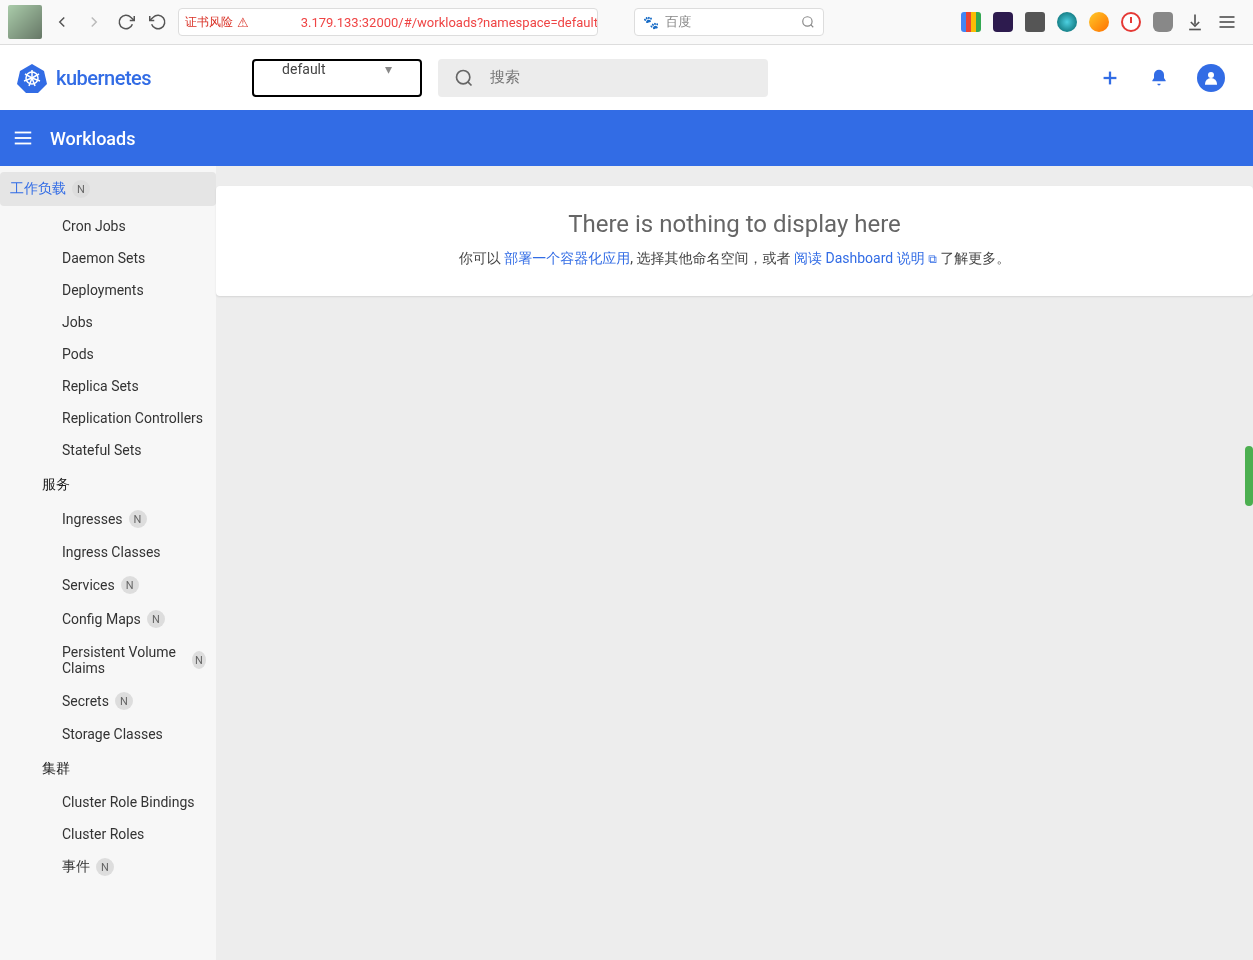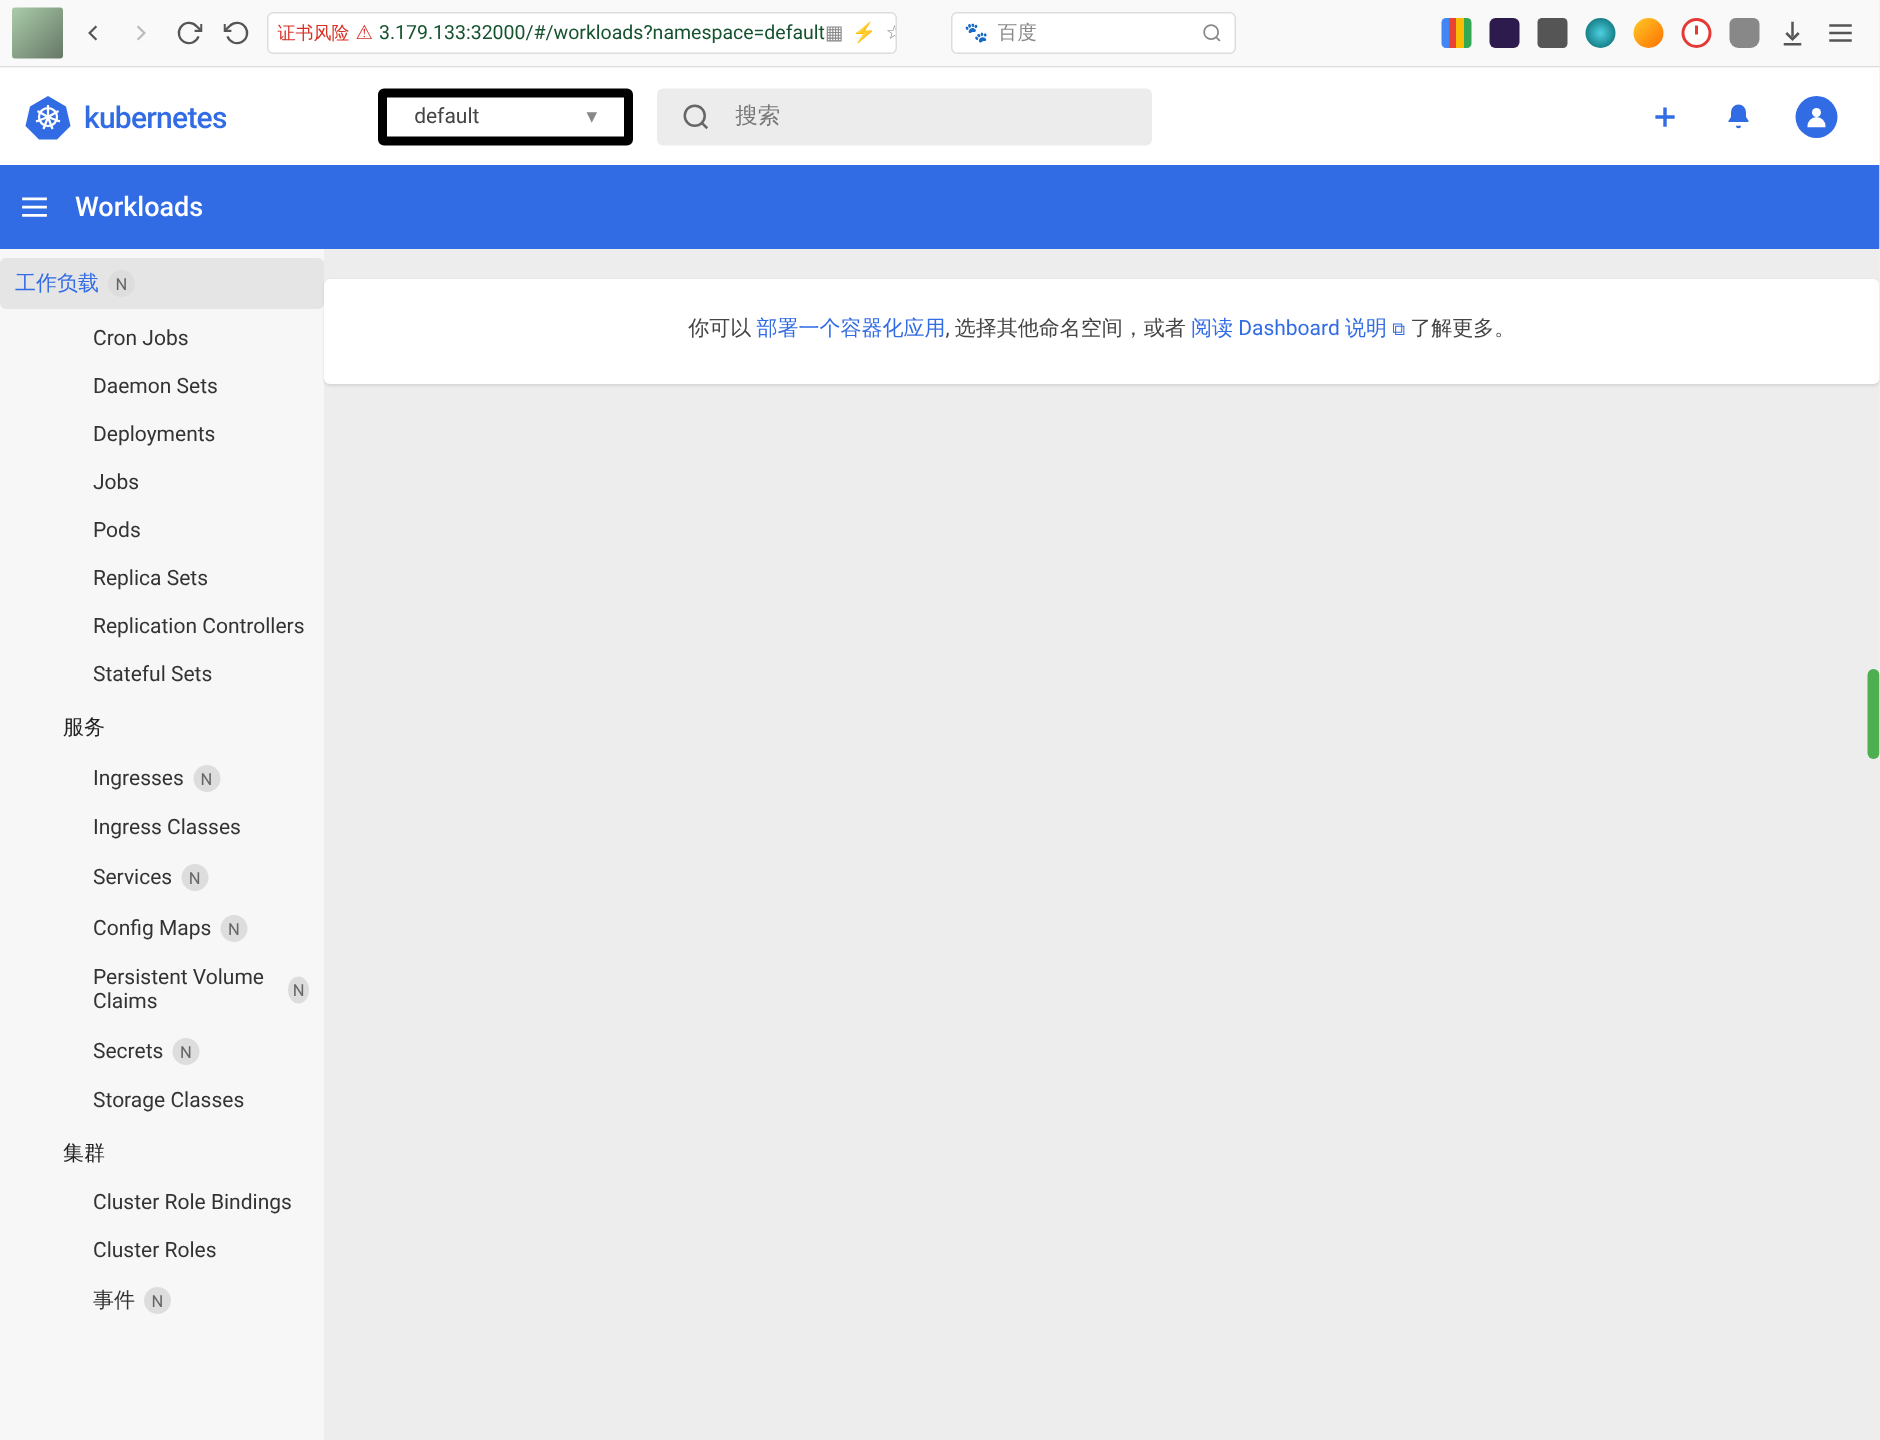--- a/index.html
+++ b/index.html
@@ -5,21 +5,21 @@
 * { margin: 0; padding: 0; box-sizing: border-box; font-family: -apple-system, BlinkMacSystemFont, "Segoe UI", Roboto, Arial, sans-serif; }
 body { width: 1253px; height: 960px; background: #f1f1f1; overflow: hidden; }
 
 
 .browser-chrome { height: 45px; background: #f9f9f9; border-bottom: 1px solid #ddd; display: flex; align-items: center; padding: 0 8px; gap: 8px; }
 .avatar-thumb { width: 34px; height: 34px; background: linear-gradient(135deg,#aaccaa,#667766); border-radius: 2px; }
 .nav-btn { width: 24px; height: 24px; display: flex; align-items: center; justify-content: center; color: #666; cursor: pointer; }
 .url-bar { flex: 0 0 420px; height: 28px; background: #fff; border: 1px solid #ddd; border-radius: 4px; display: flex; align-items: center; padding: 0 6px; font-size: 13px; color: #555; overflow: hidden; }
 .url-warn { color: #d93025; font-size: 12px; margin-right: 4px; white-space: nowrap; }
 .url-lock { color: #d93025; margin-right: 4px; }
-.url-text { color: #14532d; white-space: nowrap; }
+.url-text { color: #ef4444; white-space: nowrap; margin-left: 48px; }
 .url-icons { margin-left: auto; display: flex; gap: 6px; color: #888; }
 .spacer-small { width: 20px; }
 .search-box { flex: 0 0 190px; height: 28px; background: #fff; border: 1px solid #ddd; border-radius: 4px; display: flex; align-items: center; padding: 0 8px; font-size: 13px; color: #888; }
 .search-paw { color: #3385ff; margin-right: 6px; }
 .search-glass { margin-left: auto; color: #888; }
 .ext-icons { margin-left: auto; display: flex; gap: 12px; align-items: center; padding-right: 8px; }
 .ext-ic { width: 20px; height: 20px; border-radius: 3px; }
 .ic-grid { background: linear-gradient(90deg,#4285f4 25%,#ea4335 25% 50%,#fbbc05 50% 75%,#34a853 75%); }
 .ic-purple { background: #2d1b4e; border-radius: 4px; }
 .ic-gray { background: #555; }
@@ -29,21 +29,21 @@
 .ic-red::after { content:""; position:absolute; left:7px; top:3px; width:2px; height:6px; background:#e53935; }
 .ic-cat { background: #888; border-radius: 4px 4px 6px 6px; }
 .ic-dl { color:#555; }
 .ic-menu { color:#555; }
 
 
 .app-header { height: 65px; background: #fff; display: flex; align-items: center; padding: 0 16px; gap: 16px; }
 .k8s-logo { display: flex; align-items: center; gap: 8px; }
 .k8s-wheel { width: 32px; height: 32px; }
 .k8s-text { color: #326ce5; font-size: 20px; font-weight: 500; letter-spacing: -0.5px; }
-.ns-select { width: 170px; height: 38px; border: 6px solid #000000; border-radius: 4px; background: #fff; display: flex; align-items: center; padding: 0 18px; font-size: 14px; color: #444; margin-left: 85px; }
+.ns-select { width: 170px; height: 38px; border: 2px solid #000000; border-radius: 4px; background: #fff; display: flex; align-items: flex-start; padding: 0 28px; font-size: 14px; color: #444; margin-left: 85px; }
 .ns-arrow { margin-left: auto; color: #888; }
 .app-search { width: 330px; height: 38px; background: #ececec; border-radius: 4px; display: flex; align-items: center; padding: 0 16px; gap: 16px; }
 .app-search-ic { color: #666; }
 .app-search-ph { color: #777; font-size: 15px; text-align: center; }
 .header-right { margin-left: auto; display: flex; gap: 28px; align-items: center; padding-right: 12px; }
 .hdr-ic { color: #326ce5; }
 .avatar-ic { width: 28px; height: 28px; background: #326ce5; border-radius: 50%; display: flex; align-items: center; justify-content: center; color: #fff; }
 
 
 .page-bar { height: 56px; background: #326ce5; display: flex; align-items: center; padding: 0 12px; gap: 16px; color: #fff; }
@@ -278,19 +278,20 @@
         <span>Cluster Roles</span>
       </div>
     <div class="side-item sub">
         <span>事件</span> 
         <span class="badge-n">N</span>
       </div>
   </div>
 
   <div class="main">
     <div class="card">
+      <div class="empty-title">There is nothing to display here</div>
       <div class="empty-sub">
         <span>你可以 </span><a href="#">部署一个容器化应用</a><span>, 选择其他命名空间，或者 </span><a href="#"><span>阅读 Dashboard 说明</span> <span class="ext-link">⧉</span></a><span> 了解更多。</span>
       </div>
     </div>
     <div class="scrollbar"></div>
   </div>
 </div>
 
 </body></html>

